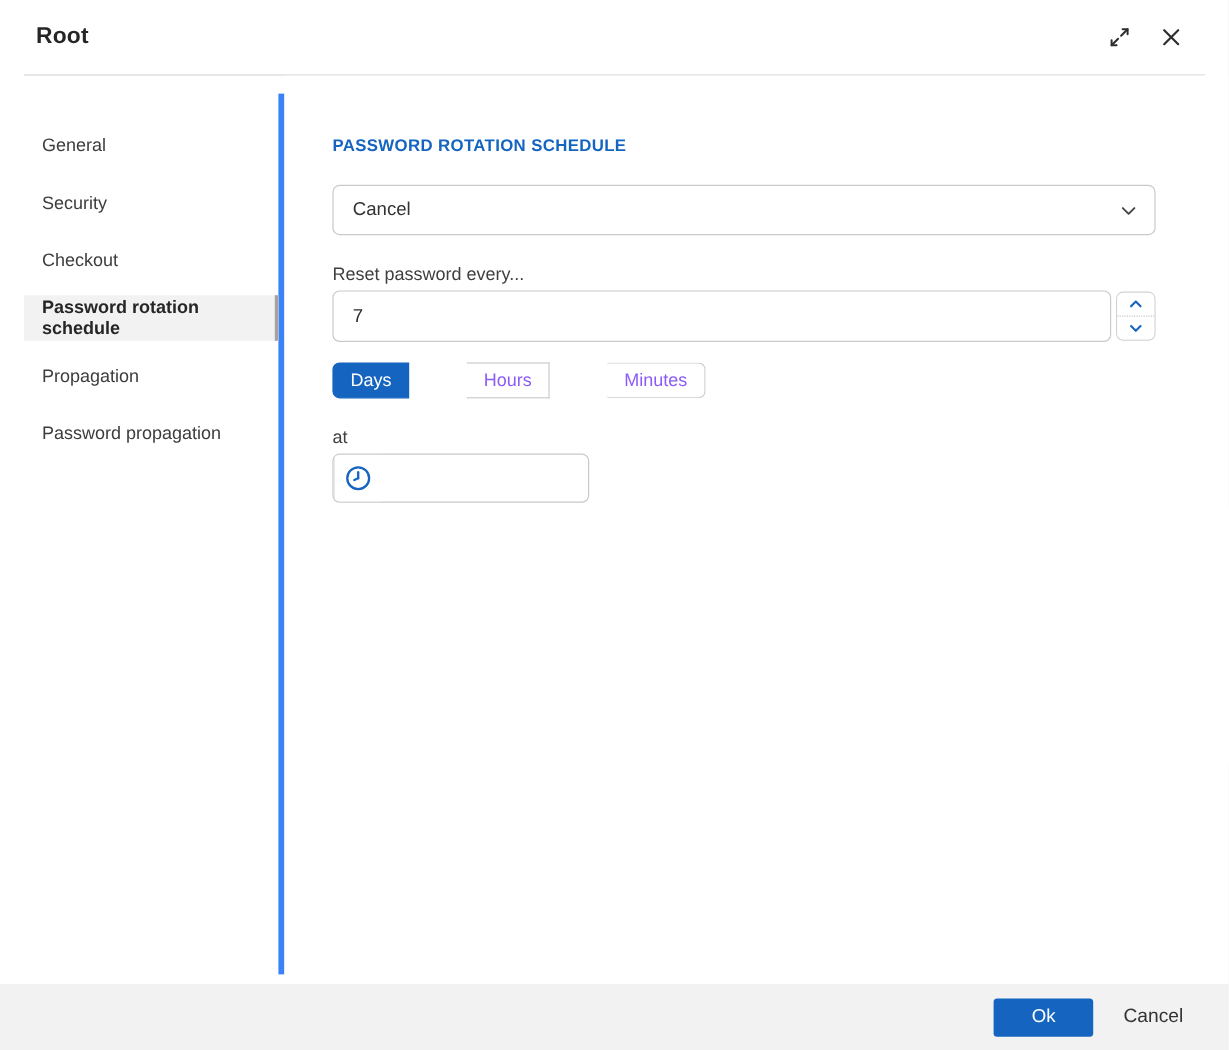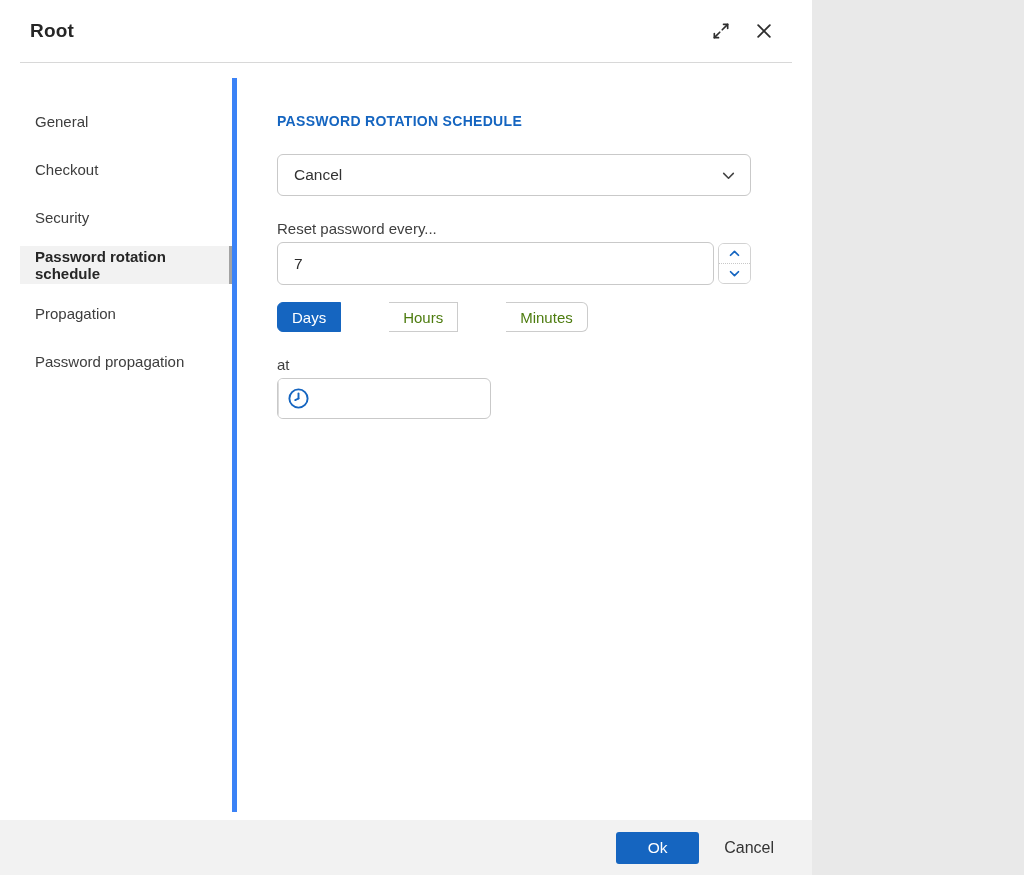--- a/index.html
+++ b/index.html
@@ -1,21 +1,21 @@
 <!DOCTYPE html>
 <html><head>
 <meta charset="utf-8">
 <style>
   * { box-sizing: border-box; margin: 0; padding: 0; }
   html, body { background:#e9e9e9; }
   body { font-family: "Liberation Sans", sans-serif; }
 
   .modal {
     position: relative;
-    width: 812px; height: 875px;
+    width: 1024px; height: 875px;
     background: #ffffff;
     overflow: hidden;
   }
 
   
   .modal-header {
     position: absolute; top: 0; left: 0; right: 0; height: 62px;
     display: flex; align-items: center;
     padding: 0 36px 0 30px;
   }
@@ -103,21 +103,21 @@
     flex: 1; border: 0; background: #fff; cursor: pointer;
     display: flex; align-items: center; justify-content: center;
     color: #1565c0; padding: 0;
   }
   .spin-btn.down { border-top: 1px dotted #c8c8c8; }
 
   .segmented { display: inline-flex; margin-top: 17px; gap: 48px; }
   .seg-btn {
     height: 30px; padding: 0 14px;
     border: 1px solid #ccc; background: #fff;
-    font-size: 15px; color: #4d7c0f; cursor: pointer;
+    font-size: 15px; color: #8b5cf6; cursor: pointer;
     display: flex; align-items: center;
     font-family: "Liberation Sans", sans-serif;
   }
   .seg-btn + .seg-btn { border-left: 0; }
   .seg-btn:first-child { border-radius: 6px 0 0 6px; }
   .seg-btn:last-child  { border-radius: 0 6px 6px 0; }
   .seg-btn.active {
     background: #1565c0; border-color: #1565c0; color: #fff;
   }
 
@@ -182,22 +182,22 @@
           <line x1="5" y1="5" x2="19" y2="19"></line>
           <line x1="19" y1="5" x2="5" y2="19"></line>
         </svg>
       </button>
     </div>
   </div>
   <div class="header-rule"></div>
 
   <nav class="sidebar">
     <div class="nav-item">General</div>
+    <div class="nav-item">Security</div>
     <div class="nav-item">Checkout</div>
-    <div class="nav-item">Security</div>
     <div class="nav-item selected">Password rotation schedule</div>
     <div class="nav-item">Propagation</div>
     <div class="nav-item">Password propagation</div>
   </nav>
 
   <main class="content">
     <div class="section-title">PASSWORD ROTATION SCHEDULE</div>
 
     <div class="select-box">
       <span>Cancel</span>

